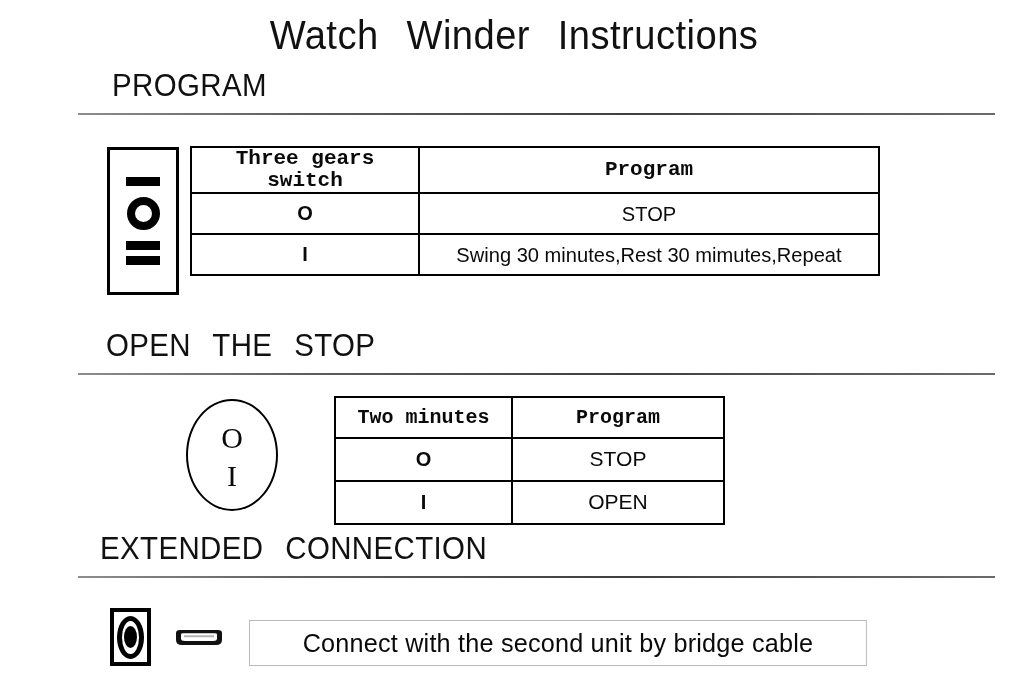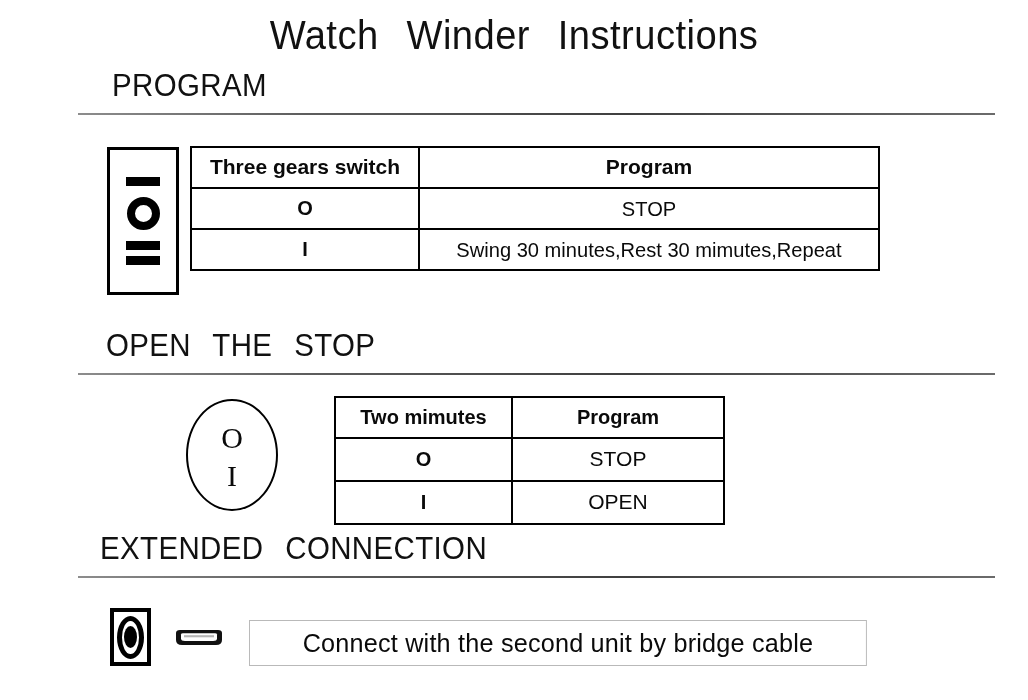--- a/index.html
+++ b/index.html
@@ -72,20 +72,21 @@
   table.spec td {
     border: 2px solid #000000;
     text-align: center;
     vertical-align: middle;
     padding: 0;
     line-height: 1.05;
     color: #0a0a0a;
   }
   table.spec th {
     font-weight: 700;
+    font-family: Liberation Mono, monospace;
   }
   table.spec td {
     font-weight: 400;
   }
 
   
   #table-three-gears {
     left: 190px;
     top: 146px;
     width: 688px;
@@ -281,21 +282,21 @@
   <div class="glyph glyph-i">I</div>
 </div>
 
 <table class="spec" id="table-two-switches">
   <colgroup>
       <col class="c1">
       <col class="c2">
     </colgroup>
   <thead>
     <tr>
-      <th>Two mimutes</th>
+      <th>Two minutes</th>
       <th>Program</th>
     </tr>
   </thead>
   <tbody>
     <tr>
       <td class="pos">O</td>
       <td>STOP</td>
     </tr>
     <tr>
       <td class="pos">I</td>

